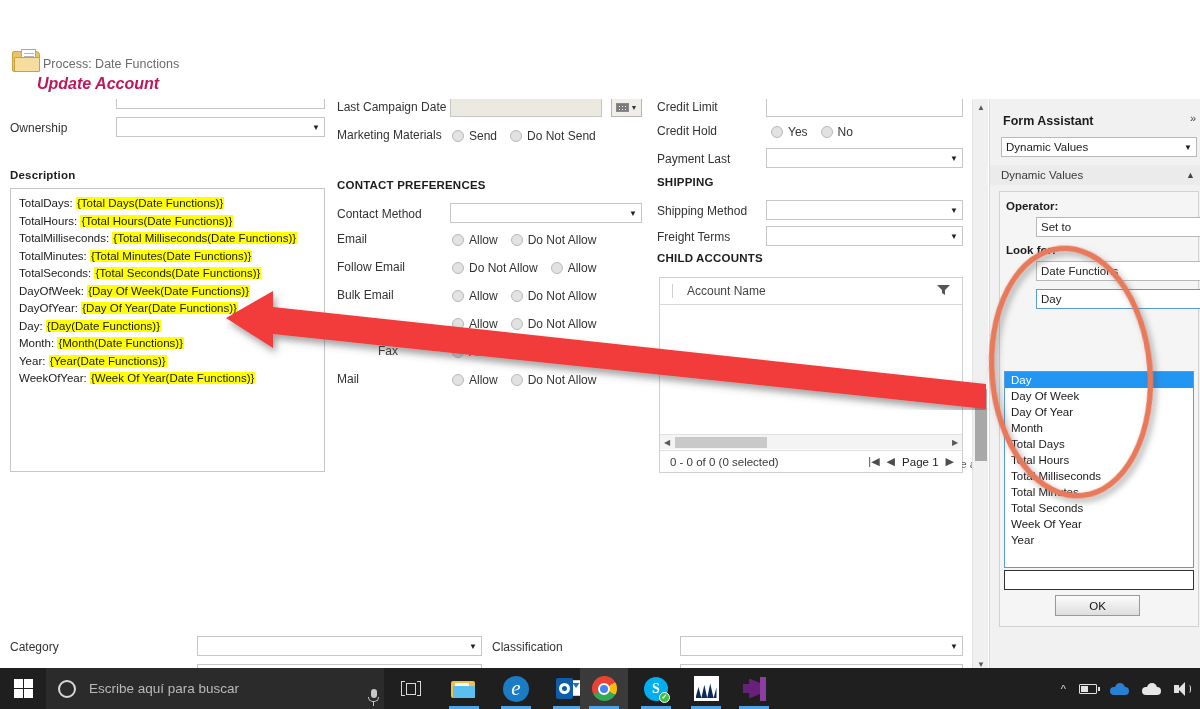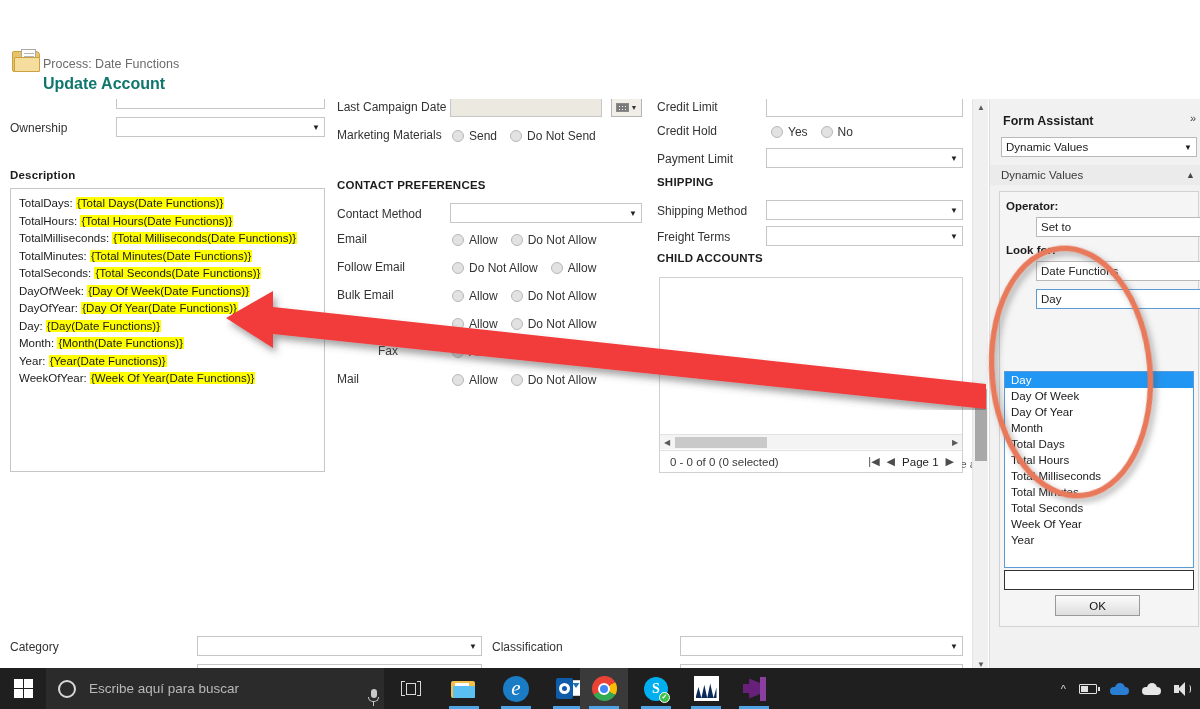--- a/index.html
+++ b/index.html
@@ -53,21 +53,21 @@
   
   .titleblock { position: absolute; left: 0; top: 31px; width: 1200px; height: 68px; background: #fff; padding-left: 45px; }
   .folder-ico {
     position: absolute; left: 12px; top: 18px; width: 30px; height: 25px;
   }
   .folder-ico .back { position:absolute; left:0; top:2px; width:28px; height:21px; background:#e8c36a; border:1px solid #c9a13f; border-radius: 2px 4px 2px 2px;}
   .folder-ico .front { position:absolute; left:2px; top:8px; width:26px; height:15px; background:#f5dd9d; border:1px solid #c9a13f; border-radius: 1px;}
   .folder-ico .doc { position:absolute; left:9px; top:0px; width:15px; height:12px; background:#fdfdfd; border:1px solid #a9a9a9;}
   .folder-ico .doc i { position:absolute; left:2px; width:10px; height:1px; background:#b5b5b5; display:block; }
   .proc-line { position: absolute; left: 43px; top: 26px; font-size: 12.5px; color: #6b6b6b; }
-  .rec-title { position: absolute; left: 43px; top: 44px; font-size: 16px; font-weight: bold; color: #0f766e; }
+  .rec-title { position: absolute; left: 37px; top: 44px; font-size: 16px; font-weight: bold; color: #be185d; font-style: italic; }
 
   
   .formbody {
     position: absolute; left: 0; top: 99px; width: 972px; height: 573px;
     background: #fff; overflow: hidden;
   }
   .lbl { position: absolute; font-size: 12px; color: #333; }
   .sect { position: absolute; font-size: 11.5px; font-weight: bold; color: #1c1c1c; letter-spacing: .2px; }
 
   .ddl {
@@ -452,21 +452,21 @@
       <span class="opt">
         <span class="radio"></span>
         <span>Yes</span>
       </span>
       <span class="opt">
         <span class="radio"></span>
         <span>No</span>
       </span>
     </div>
 
-    <div class="lbl" style="left:657px; top:53px;">Payment Limit</div>
+    <div class="lbl" style="left:657px; top:53px;">Payment Last</div>
     <div class="ddl" style="left:766px; top:49px; width:197px;">
       <span class="cv"></span>
       <span class="ar">▼</span>
     </div>
 
     <div class="sect" style="left:657px; top:77px;">SHIPPING</div>
 
     <div class="lbl" style="left:657px; top:105px;">Shipping Method</div>
     <div class="ddl" style="left:766px; top:101px; width:197px;">
       <span class="cv"></span>
@@ -475,20 +475,29 @@
 
     <div class="lbl" style="left:657px; top:131px;">Freight Terms</div>
     <div class="ddl" style="left:766px; top:127px; width:197px;">
       <span class="cv"></span>
       <span class="ar">▼</span>
     </div>
 
     <div class="sect" style="left:657px; top:153px;">CHILD ACCOUNTS</div>
 
     <div class="grid-wrap" style="left:659px; top:178px; width:304px; height:196px;">
+      <div class="grid-head">
+        <span class="colsep"></span>
+        <span class="colname">Account Name</span>
+        <span class="funnel">
+          <svg width="13" height="12" viewBox="0 0 13 12">
+              <polygon points="0,1 13,1 8,6 8,11 5,9 5,6" fill="#555"></polygon>
+            </svg>
+        </span>
+      </div>
       <div class="grid-msg" style="top:180px;">The list of related records is not available when you create a new record.</div>
       <div class="hscroll">
         <span class="arr">◀</span>
         <span class="thumb"></span>
         <span class="track"></span>
         <span class="arr">▶</span>
       </div>
       <div class="gridfoot">
         <span class="count">0 - 0 of 0 (0 selected)</span>
         <span class="pager">

